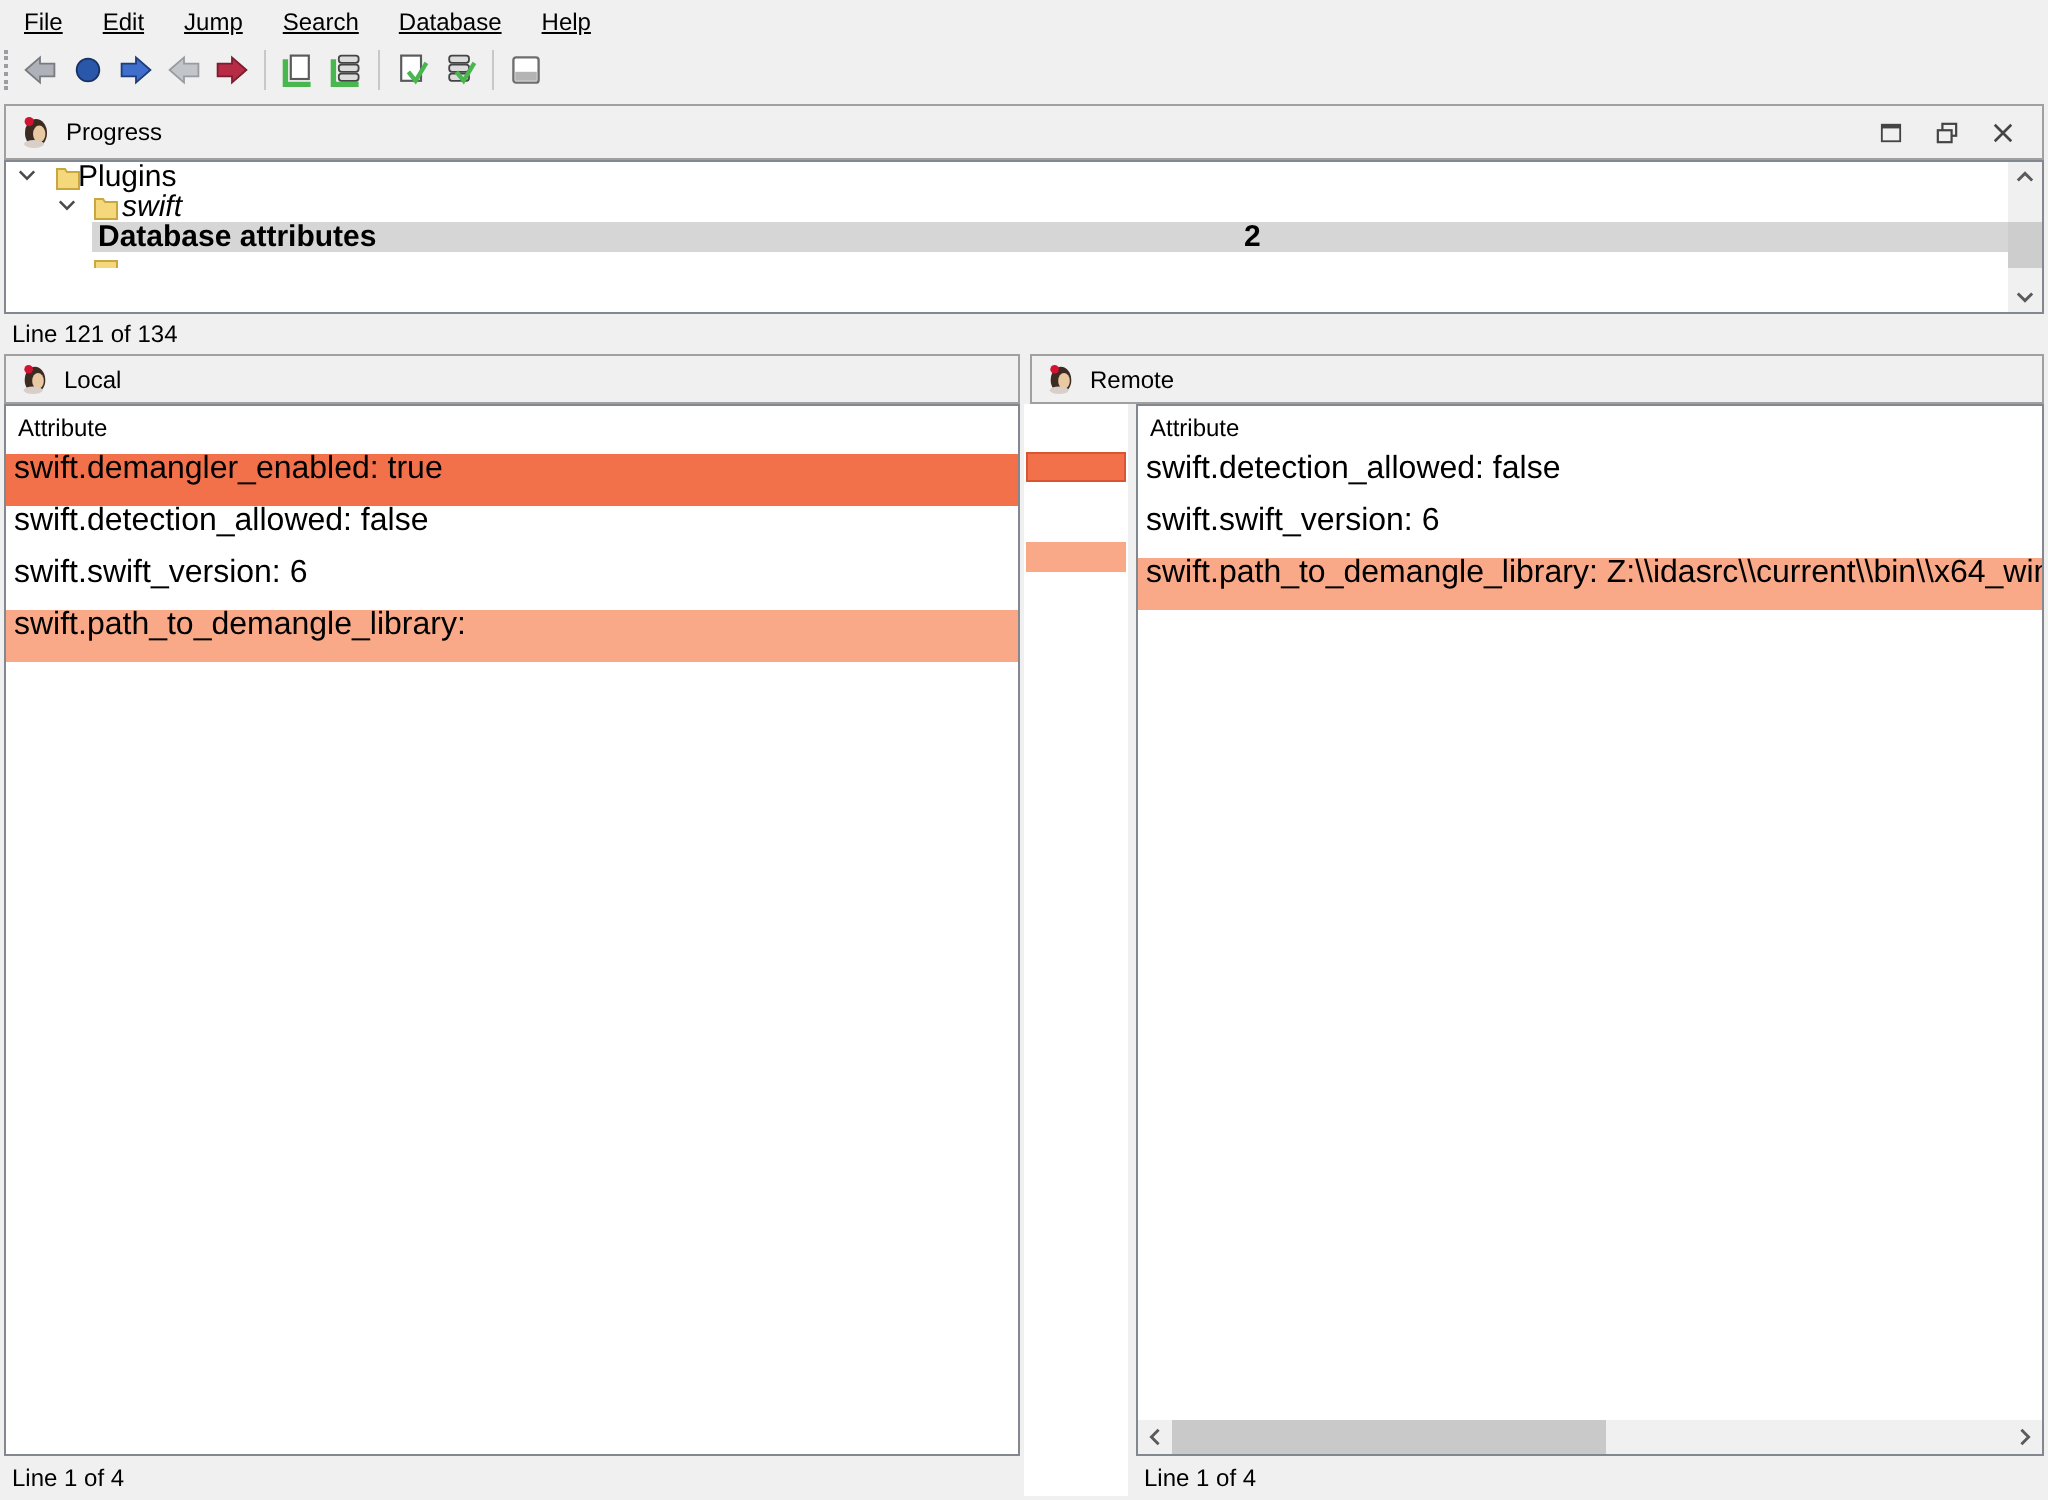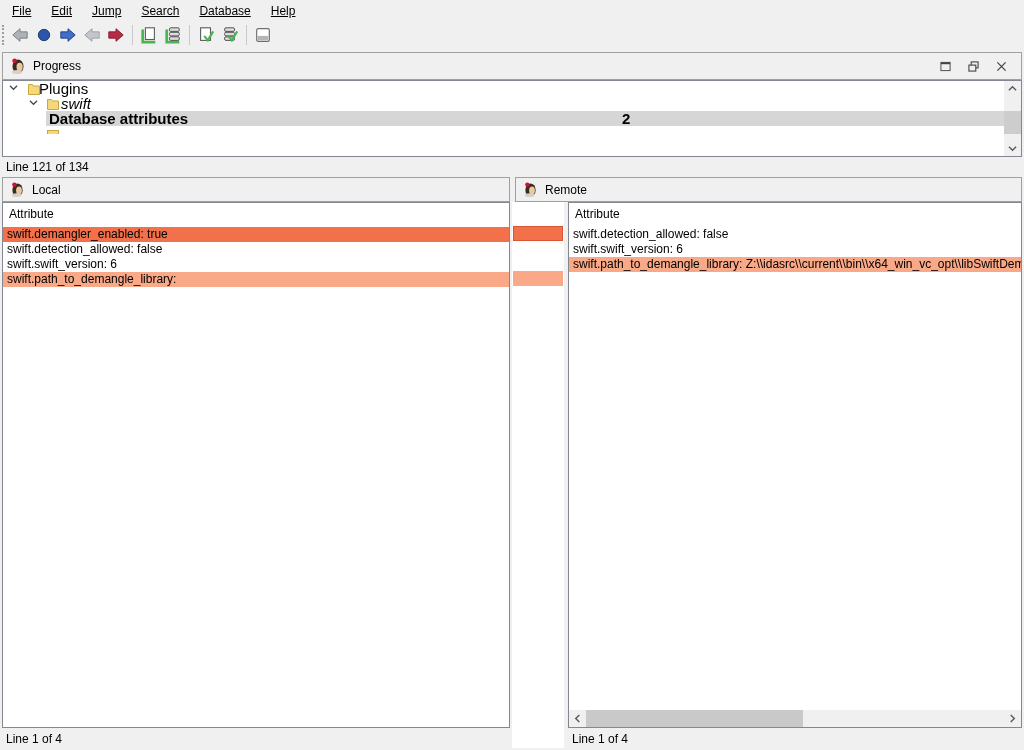--- a/index.html
+++ b/index.html
@@ -49,21 +49,21 @@
   .hs-arrow { width:17px; height:17px; display:flex; align-items:center; justify-content:center; }
   .hs-track { flex:1; height:17px; position:relative; }
   .hs-thumb { position:absolute; left:0; top:0; height:17px; width:52%; background:#c9c9c9; }
   
   .statusbar { position:absolute; background:#f0f0f0; display:flex; align-items:center; padding-left:6px; }
   
   .list-panel { position:absolute; top:202px; height:526px; background:#fff; border:1px solid #828790; overflow:hidden; }
   .list-header { height:22px; position:relative;padding-left:32px; }
   .list-header span { position:absolute; left:6px; top:4px; }
   .list-rows { position:absolute; top:24px; left:0; right:0; }
-  .list-row { height:15px; line-height:15px; font-size:12px; padding-left:4px; white-space:nowrap; overflow:hidden; }
+  .list-row { height:26px; line-height:15px; font-size:16px; padding-left:4px; white-space:nowrap; overflow:hidden; }
   .hl-strong { background:#f3714a; }
   .hl-light { background:#f9a987; }
   
   .gutter { position:absolute; top:202px; left:512px; width:52px; height:546px; background:#fff; }
   .g-bar { position:absolute; left:1px; right:1px; height:15px; }
   .g-bar.strong { top:24px; background:#f3714a; border:1px solid #d95531; }
   .g-bar.light { top:69px; background:#f9a987; }
   svg { display:block; }
 </style>
 </head>

